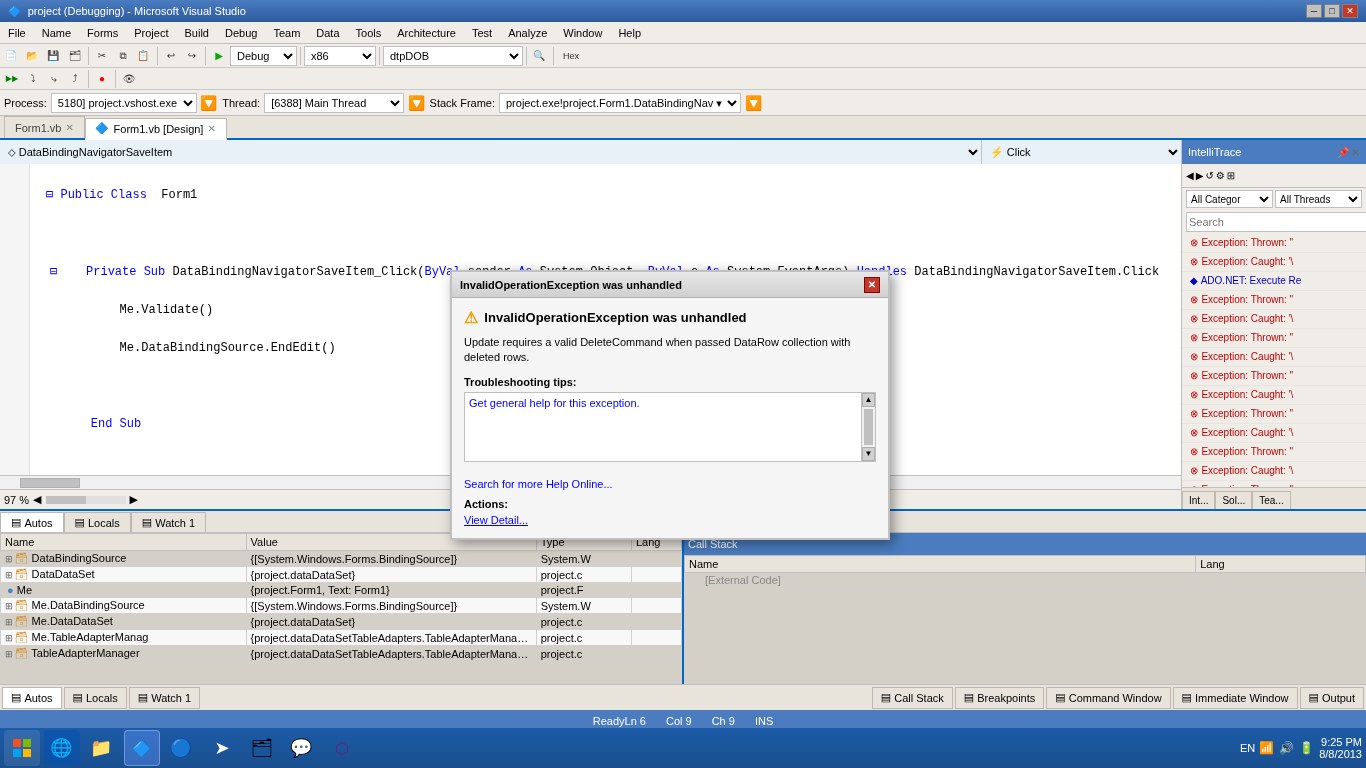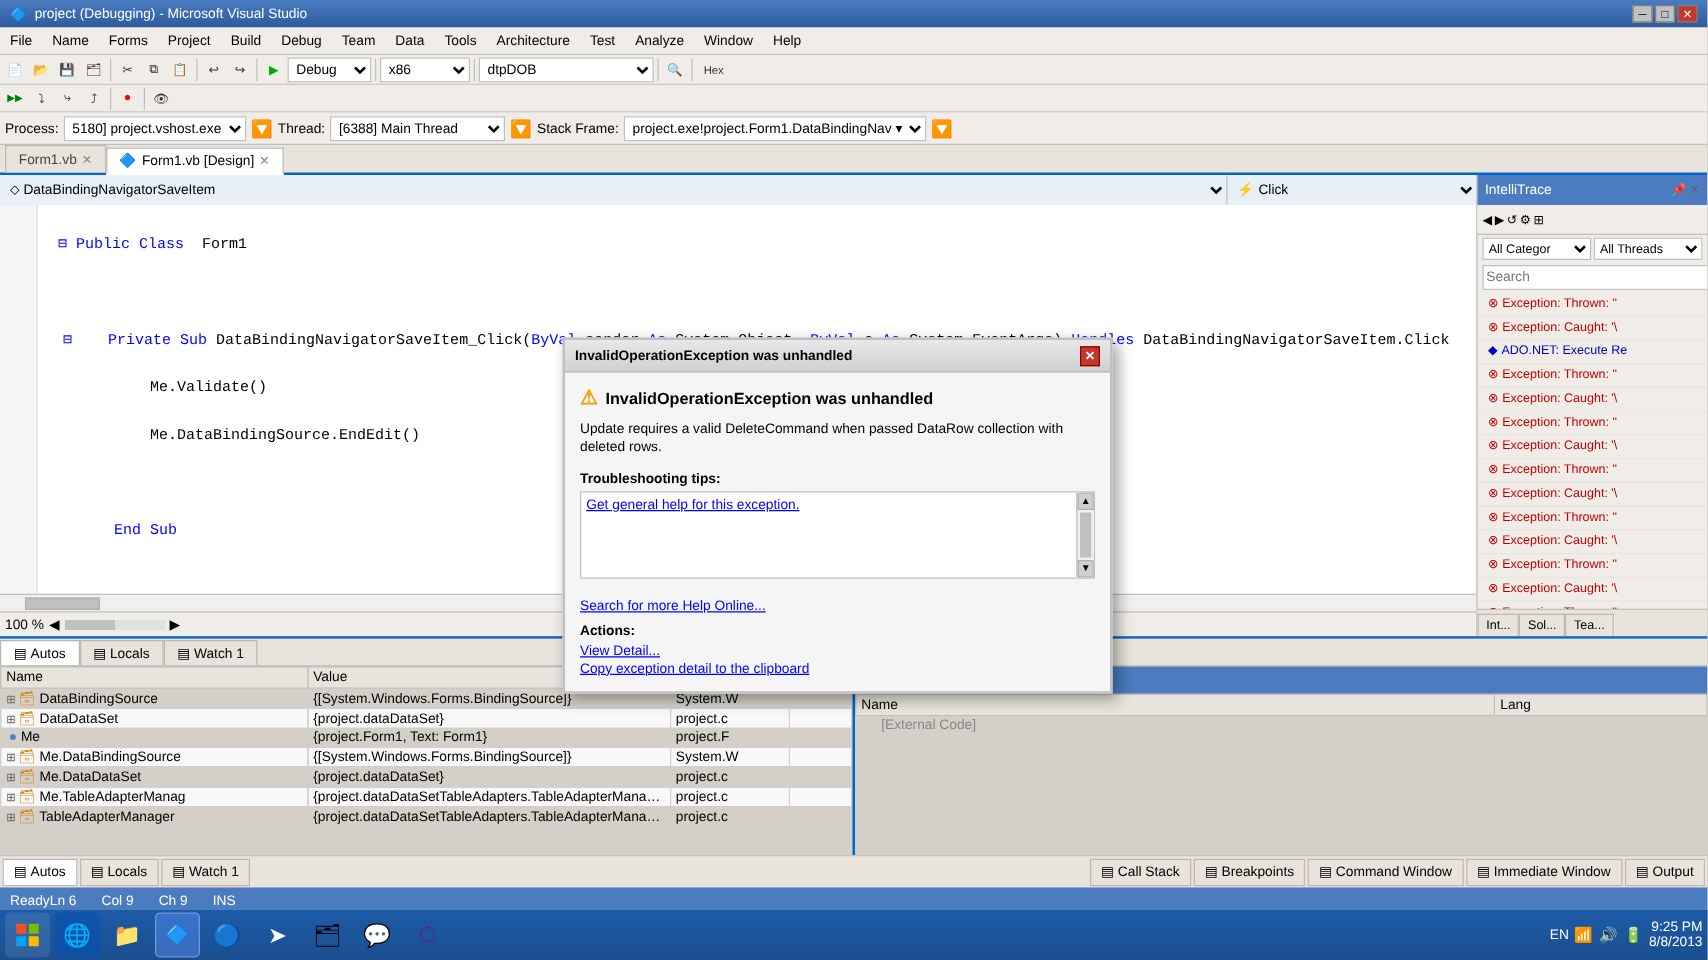--- a/index.html
+++ b/index.html
@@ -75,34 +75,34 @@
     .data-table td { border: 1px solid #d0d0d0; padding: 1px 4px; white-space: nowrap; overflow: hidden; max-width: 180px; text-overflow: ellipsis; }
     .data-table tr:nth-child(even) { background: #f8f8f8; }
     .expand-icon { color: #666; font-size: 9px; margin-right: 2px; }
     
     
     #status-tabs { height: 26px; background: #e8e4dc; display: flex; align-items: center; border-top: 1px solid #c0c0c0; gap: 2px; padding: 0 2px; overflow: hidden; }
     .status-tab { height: 22px; padding: 0 8px; display: flex; align-items: center; gap: 3px; font-size: 11px; border: 1px solid #c0b8b0; background: #e8e4dc; cursor: pointer; white-space: nowrap; }
     .status-tab.active { background: white; }
     
     
-    #status-bar { background: #4a7cbf; height: 22px; display: flex; align-items: center; justify-content: flex-start; padding: 0 8px; color: white; font-size: 11px; }
+    #status-bar { background: #4a7cbf; height: 22px; display: flex; align-items: center; justify-content: center; padding: 0 8px; color: white; font-size: 11px; }
     #status-bar-right { display: flex; gap: 20px; }
     
     
     #exception-overlay { position: fixed; top: 0; left: 0; width: 100%; height: 100%; z-index: 100; pointer-events: none; }
     #exception-dialog { position: absolute; top: 270px; left: 450px; width: 440px; background: #f5f5f5; border: 2px solid #c0c0c0; box-shadow: 4px 4px 12px rgba(0,0,0,0.4); pointer-events: all; }
     #dlg-titlebar { background: linear-gradient(to bottom, #e8e8e8, #d0d0d0); height: 26px; display: flex; align-items: center; justify-content: space-between; padding: 0 8px; border-bottom: 1px solid #b0b0b0; font-size: 11px; font-weight: bold; }
     #dlg-close { width: 16px; height: 16px; background: #c0392b; border: 1px solid #8b0000; color: white; display: flex; align-items: center; justify-content: center; font-size: 10px; cursor: pointer; }
     #dlg-body { padding: 10px 12px; }
     #dlg-title { display: flex; align-items: center; gap: 6px; font-size: 13px; font-weight: bold; margin-bottom: 8px; }
     #dlg-message { font-size: 11px; color: #000; margin-bottom: 10px; line-height: 1.4; }
     #dlg-tips-header { font-weight: bold; font-size: 11px; margin-bottom: 4px; }
     #dlg-tips-content { border: 1px solid #c0c0c0; background: white; height: 70px; padding: 4px; font-size: 11px; overflow: auto; position: relative; }
-    .tips-link { color: #0000ff; text-decoration: underline; cursor: pointer; }
+    .tips-link { color: #0000ff; cursor: pointer; }
     #dlg-scrollbar { position: absolute; right: 0; top: 0; width: 14px; height: 100%; background: #f0f0f0; border-left: 1px solid #c0c0c0; display: flex; flex-direction: column; }
     .scroll-arrow { height: 14px; background: #d0d0d0; display: flex; align-items: center; justify-content: center; font-size: 8px; cursor: pointer; border: 1px solid #b0b0b0; }
     .scroll-thumb { flex: 1; background: #c0c0c0; margin: 2px; }
     #dlg-actions { margin-top: 8px; }
     #dlg-actions-header { font-weight: bold; font-size: 11px; margin-bottom: 4px; }
     .dlg-link { color: #0000ff; text-decoration: underline; cursor: pointer; display: block; font-size: 11px; margin-bottom: 2px; }
     .warn-icon { color: #f0a000; font-size: 16px; }
     
     
     #taskbar { background: linear-gradient(to bottom, #1c5ba8, #1a4f8e); height: 40px; display: flex; align-items: center; justify-content: space-between; padding: 0 4px; position: fixed; bottom: 0; width: 1366px; }
@@ -266,21 +266,21 @@
         </div>
       </div>
 
       <div id="horiz-scrollbar">
         <div class="h-scroll-track">
           <div class="h-scroll-thumb"></div>
         </div>
       </div>
 
       <div style="background:#f0ede8; height:20px; display:flex; align-items:center; padding:0 4px; font-size:11px; border-top:1px solid #c0c0c0;">
-        <span>100 %</span>
+        <span>97 %</span>
         <span style="margin-left:4px; cursor:pointer;">◀</span>
         <div style="width:80px; height:8px; background:#e0e0e0; margin:0 4px; position:relative; cursor:pointer;">
           <div style="width:50%; height:100%; background:#c0c0c0;"></div>
         </div>
         <span style="cursor:pointer;">▶</span>
       </div>
     </div>
 
     <div id="right-panel">
       <div id="intellitrace-header">
@@ -501,21 +501,20 @@
           <div class="scroll-thumb"></div>
           <div class="scroll-arrow">▼</div>
         </div>
       </div>
       <div style="margin-top:16px;">
         <span class="tips-link">Search for more Help Online...</span>
       </div>
       <div id="dlg-actions">
         <div id="dlg-actions-header">Actions:</div>
         <span class="dlg-link">View Detail...</span>
-        <span class="dlg-link">Copy exception detail to the clipboard</span>
       </div>
     </div>
   </div>
 </div>
 
 <div id="taskbar">
   <div id="taskbar-left">
     <div class="taskbar-btn" style="background:rgba(255,255,255,0.1);">
       <svg width="20" height="20" viewBox="0 0 20 20">
         <rect x="1" y="1" width="8" height="8" fill="#f25022"></rect>

